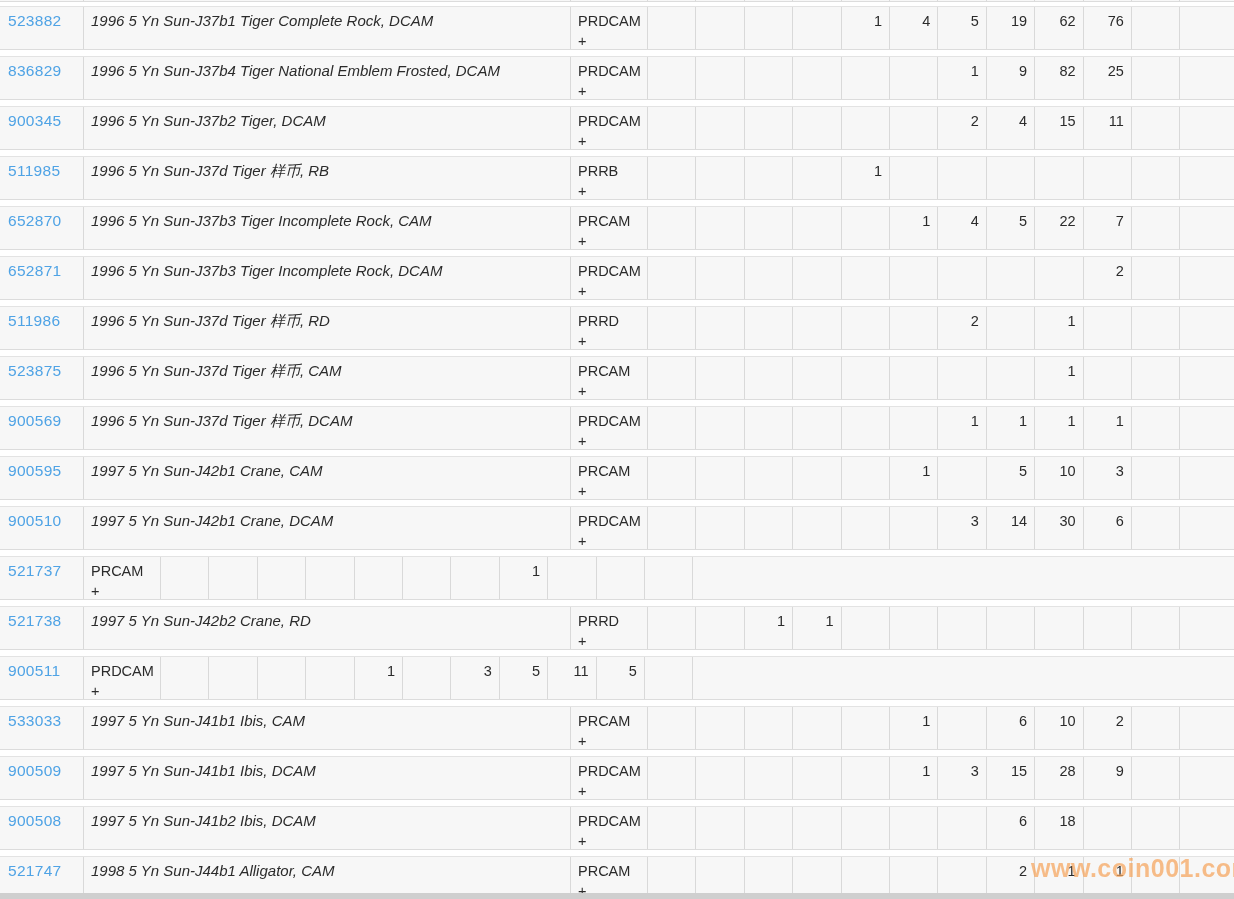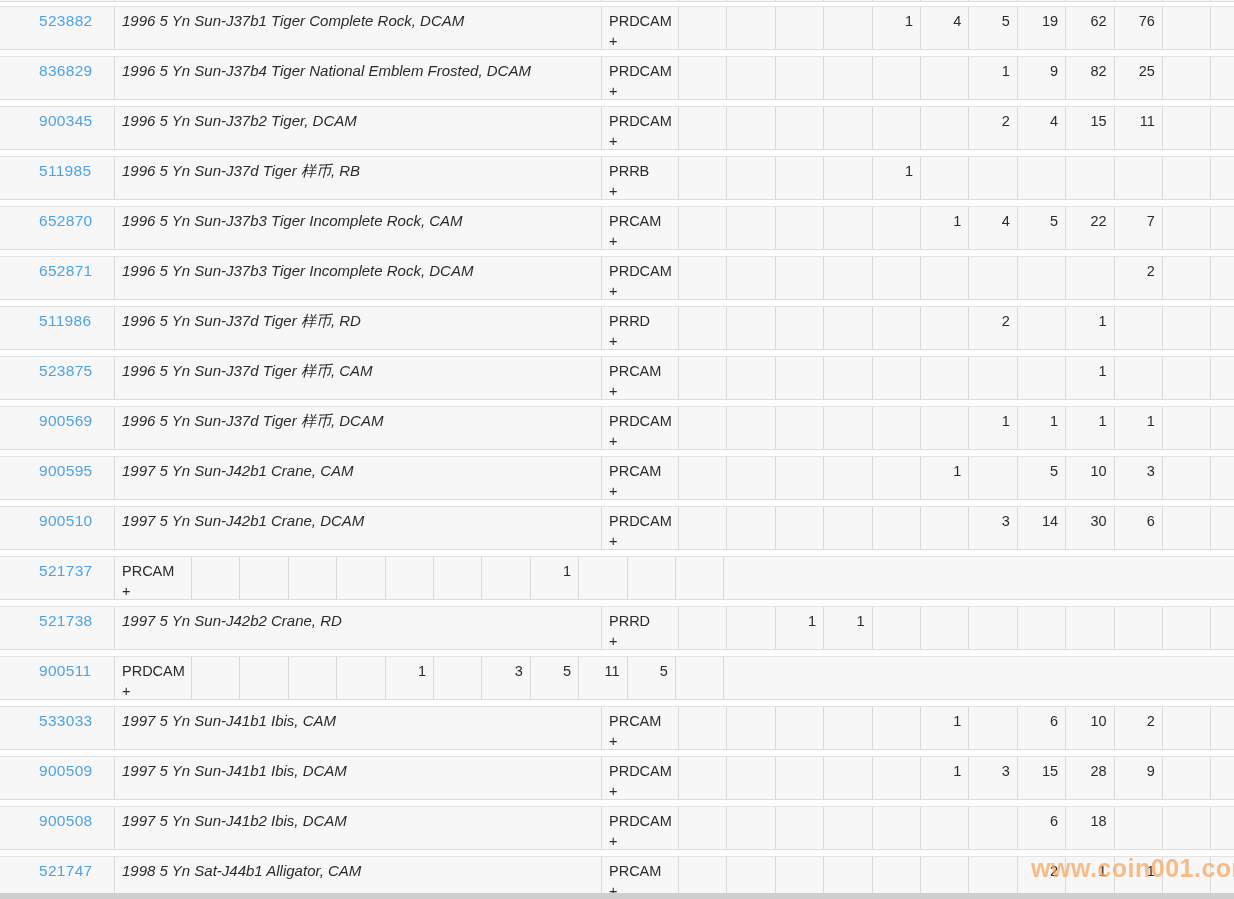--- a/index.html
+++ b/index.html
@@ -6,21 +6,20 @@
   body{
     width:1234px;height:899px;overflow:hidden;background:#ffffff;
     font-family:"Liberation Sans","DejaVu Sans",sans-serif;
     color:#2b2b2b;position:relative;
   }
   #table-viewport{position:relative;width:1234px;height:899px;overflow:hidden;}
   .row{
     display:flex;height:44px;margin-bottom:6px;background:#f7f7f7;
     border-top:1px solid #e3e3e3;border-bottom:1px solid #dcdcdc;
     box-sizing:border-box;
-    padding-left:31px;
   }
   .row.sliver{height:2px;margin-bottom:4px;border-top:none;overflow:hidden;}
   .cell{
     box-sizing:border-box;border-right:1px solid #d9d9d9;
     padding:4px 7px;font-size:15px;line-height:20px;overflow:hidden;
     white-space:nowrap;flex:none;
   }
   .c-id{width:84px;padding-left:8px;}
   .id-link{color:#4fa3e5;text-decoration:none;font-size:15.5px;letter-spacing:.3px;cursor:pointer;}
   .c-desc{width:487px;font-style:italic;}
@@ -413,21 +412,21 @@
     <div class="cell c-num"></div>
     <div class="cell c-num">6</div>
     <div class="cell c-num">18</div>
     <div class="cell c-num"></div>
     <div class="cell c-num"></div>
     <div class="cell c-total">24</div>
   </div>
 
   <div class="row">
     <div class="cell c-id"><a class="id-link">521747</a></div>
-    <div class="cell c-desc">1998 5 Yn Sat-J44b1 Alligator, CAM</div>
+    <div class="cell c-desc">1998 5 Yn Sun-J44b1 Alligator, CAM</div>
     <div class="cell c-desig">
       <div class="d1">PRCAM</div>
       <div class="d2">+</div>
     </div>
     <div class="cell c-num"></div>
     <div class="cell c-num"></div>
     <div class="cell c-num"></div>
     <div class="cell c-num"></div>
     <div class="cell c-num"></div>
     <div class="cell c-num"></div>

